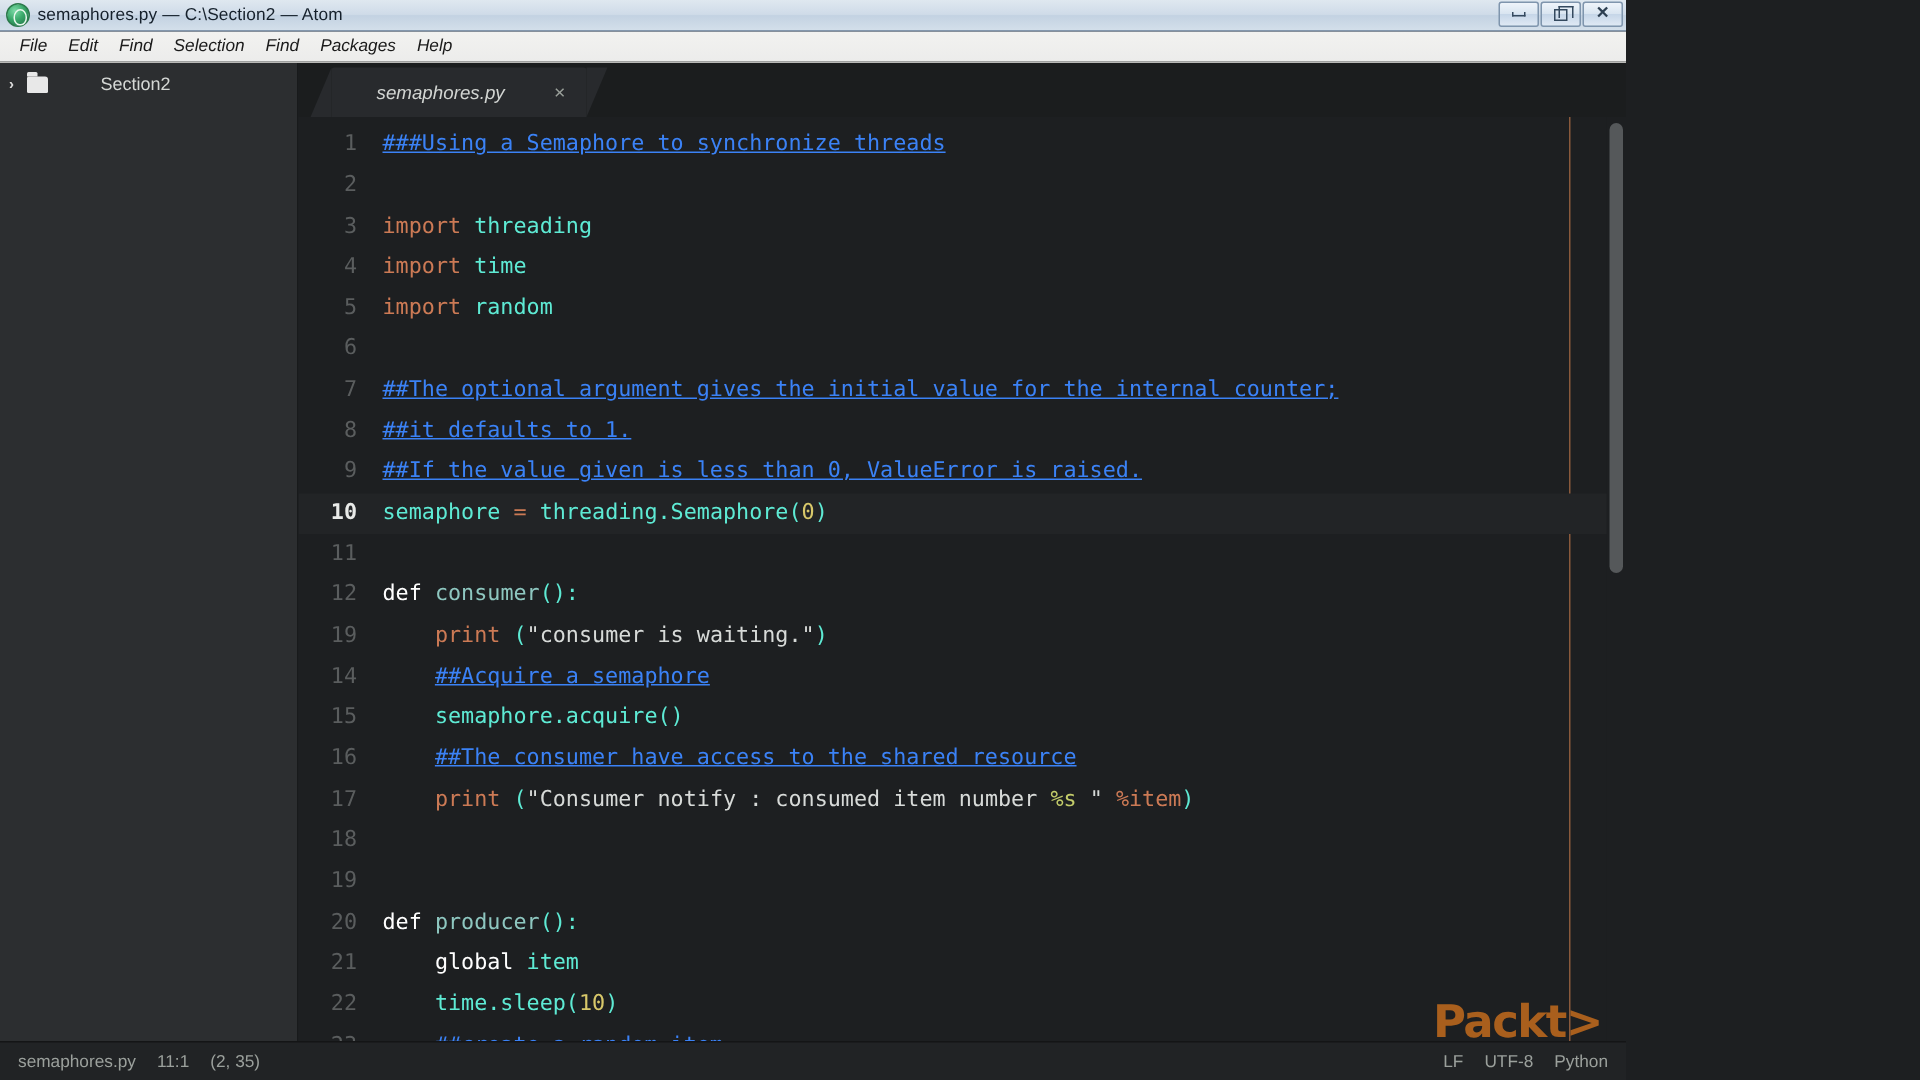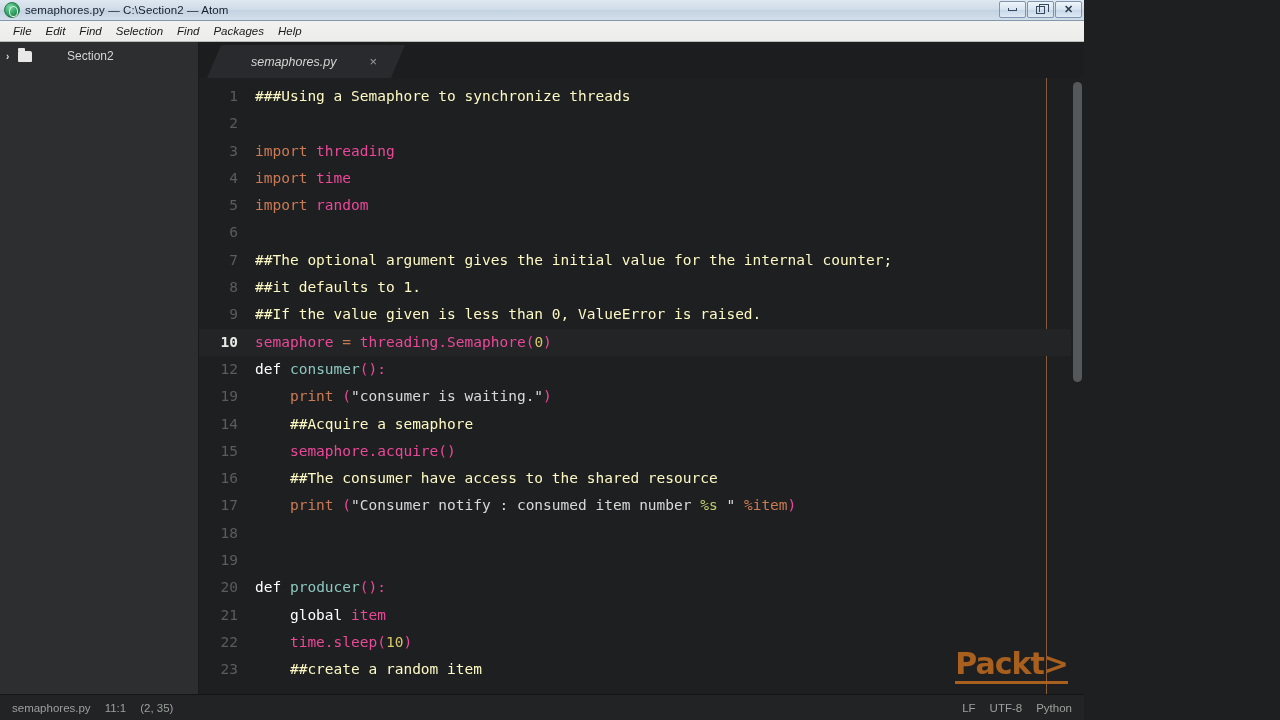--- a/index.html
+++ b/index.html
@@ -250,29 +250,29 @@
     flex: 0 0 48px;
     text-align: right;
     padding-right: 9px;
     color: #5a5d5e;
     user-select: none;
   }
   .code-line.active .gutter { color: #e8eae8; font-weight: bold; }
   .code-text { flex: 1 1 auto; color: #c5c8c6; padding-left: 8px; }
 
   
-  .t-comment  { color: #fef9c3; }
+  .t-comment  { color: #3b82f6; text-decoration: underline; }
   .t-keyword  { color: #cc7a55; }
   .t-def      { color: #ffffff; }
   .t-func     { color: #8ec7c0; }
   .t-builtin  { color: #cc7a55; }
   .t-string   { color: #d7dad8; }
   .t-number   { color: #d8c86a; }
   .t-operator { color: #cc7a55; }
-  .t-plain    { color: #ec4899; }
+  .t-plain    { color: #5eead4; }
   .t-fmt      { color: #c3cc6a; }
 
   
   .vscroll {
     position: absolute;
     right: 0; top: 36px; bottom: 0;
     width: 13px;
     background: #1d1f21;
     z-index: 5;
   }
@@ -299,21 +299,21 @@
     z-index: 10;
   }
   .status-left { display: flex; align-items: center; gap: 14px; }
   .status-right { margin-left: auto; display: flex; align-items: center; gap: 14px; }
   .status-item { cursor: default; white-space: nowrap; }
 
   
   .packt-logo {
     position: absolute;
     right: 16px;
-    bottom: 36px;
+    bottom: 18px;
     z-index: 9;
     color: #b5651d;
     font-family: "DejaVu Sans", sans-serif;
     font-weight: bold;
     font-size: 30px;
     letter-spacing: -1px;
     line-height: 1;
     opacity: 0.92;
     pointer-events: none;
     user-select: none;
@@ -381,20 +381,21 @@
             <div class="code-line"><div class="gutter">1</div><div class="code-text"><span class="t-comment">###Using a Semaphore to synchronize threads</span></div></div>
             <div class="code-line"><div class="gutter">2</div><div class="code-text"></div></div>
             <div class="code-line"><div class="gutter">3</div><div class="code-text"><span class="t-keyword">import</span><span class="t-plain"> threading</span></div></div>
             <div class="code-line"><div class="gutter">4</div><div class="code-text"><span class="t-keyword">import</span><span class="t-plain"> time</span></div></div>
             <div class="code-line"><div class="gutter">5</div><div class="code-text"><span class="t-keyword">import</span><span class="t-plain"> random</span></div></div>
             <div class="code-line"><div class="gutter">6</div><div class="code-text"></div></div>
             <div class="code-line"><div class="gutter">7</div><div class="code-text"><span class="t-comment">##The optional argument gives the initial value for the internal counter;</span></div></div>
             <div class="code-line"><div class="gutter">8</div><div class="code-text"><span class="t-comment">##it defaults to 1.</span></div></div>
             <div class="code-line"><div class="gutter">9</div><div class="code-text"><span class="t-comment">##If the value given is less than 0, ValueError is raised.</span></div></div>
             <div class="code-line active"><div class="gutter">10</div><div class="code-text"><span class="t-plain">semaphore </span><span class="t-operator">=</span><span class="t-plain"> threading.Semaphore(</span><span class="t-number">0</span><span class="t-plain">)</span></div></div>
+            <div class="code-line"><div class="gutter">11</div><div class="code-text"></div></div>
             <div class="code-line"><div class="gutter">12</div><div class="code-text"><span class="t-def">def</span><span class="t-plain"> </span><span class="t-func">consumer</span><span class="t-plain">():</span></div></div>
             <div class="code-line"><div class="gutter">19</div><div class="code-text"><span class="t-plain">    </span><span class="t-builtin">print</span><span class="t-plain"> (</span><span class="t-string">"consumer is waiting."</span><span class="t-plain">)</span></div></div>
             <div class="code-line"><div class="gutter">14</div><div class="code-text"><span class="t-plain">    </span><span class="t-comment">##Acquire a semaphore</span></div></div>
             <div class="code-line"><div class="gutter">15</div><div class="code-text"><span class="t-plain">    semaphore.acquire()</span></div></div>
             <div class="code-line"><div class="gutter">16</div><div class="code-text"><span class="t-plain">    </span><span class="t-comment">##The consumer have access to the shared resource</span></div></div>
             <div class="code-line"><div class="gutter">17</div><div class="code-text"><span class="t-plain">    </span><span class="t-builtin">print</span><span class="t-plain"> (</span><span class="t-string">"Consumer notify : consumed item number </span><span class="t-fmt">%s</span><span class="t-string"> "</span><span class="t-plain"> </span><span class="t-operator">%item</span><span class="t-plain">)</span></div></div>
             <div class="code-line"><div class="gutter">18</div><div class="code-text"></div></div>
             <div class="code-line"><div class="gutter">19</div><div class="code-text"></div></div>
             <div class="code-line"><div class="gutter">20</div><div class="code-text"><span class="t-def">def</span><span class="t-plain"> </span><span class="t-func">producer</span><span class="t-plain">():</span></div></div>
             <div class="code-line"><div class="gutter">21</div><div class="code-text"><span class="t-plain">    </span><span class="t-def">global</span><span class="t-plain"> item</span></div></div>

